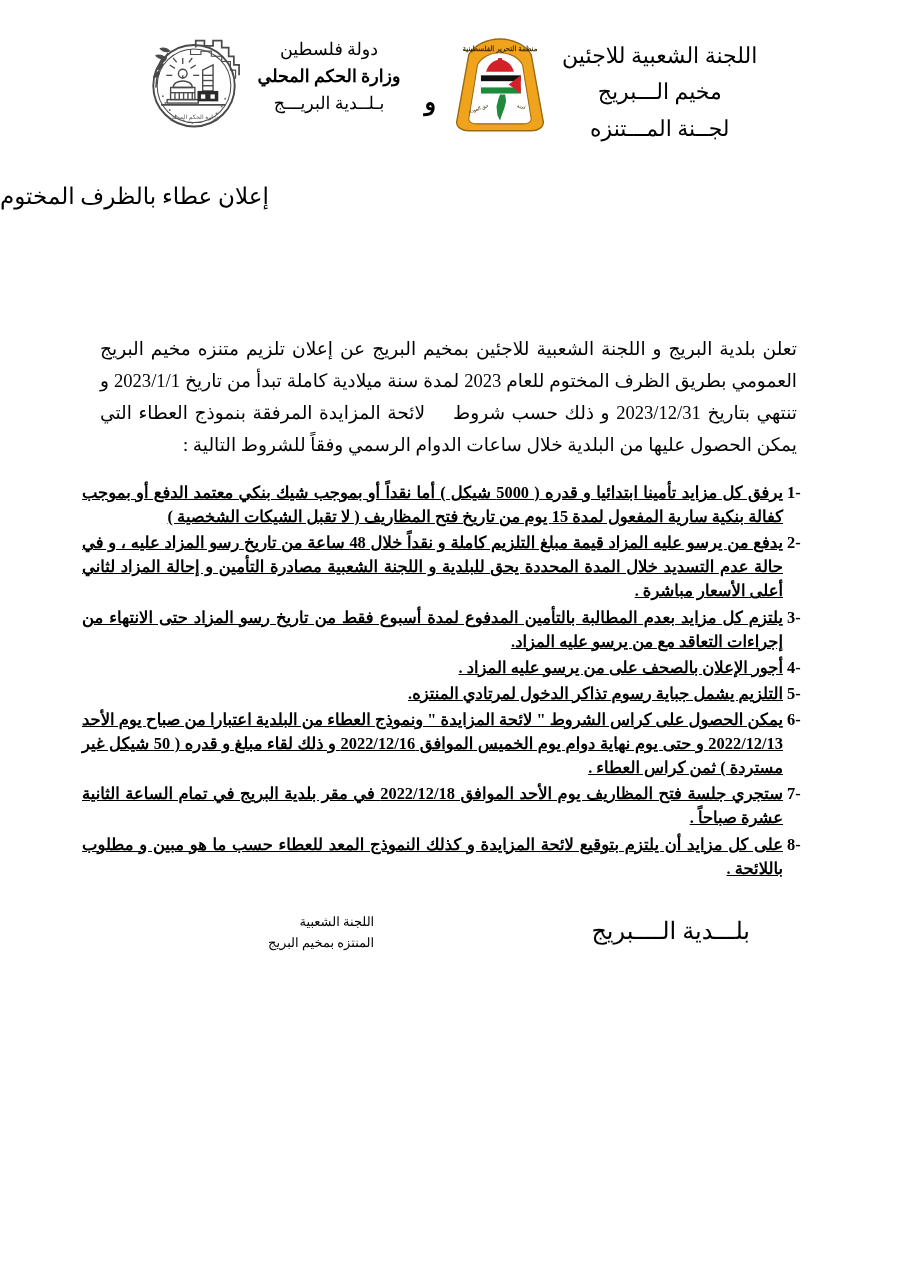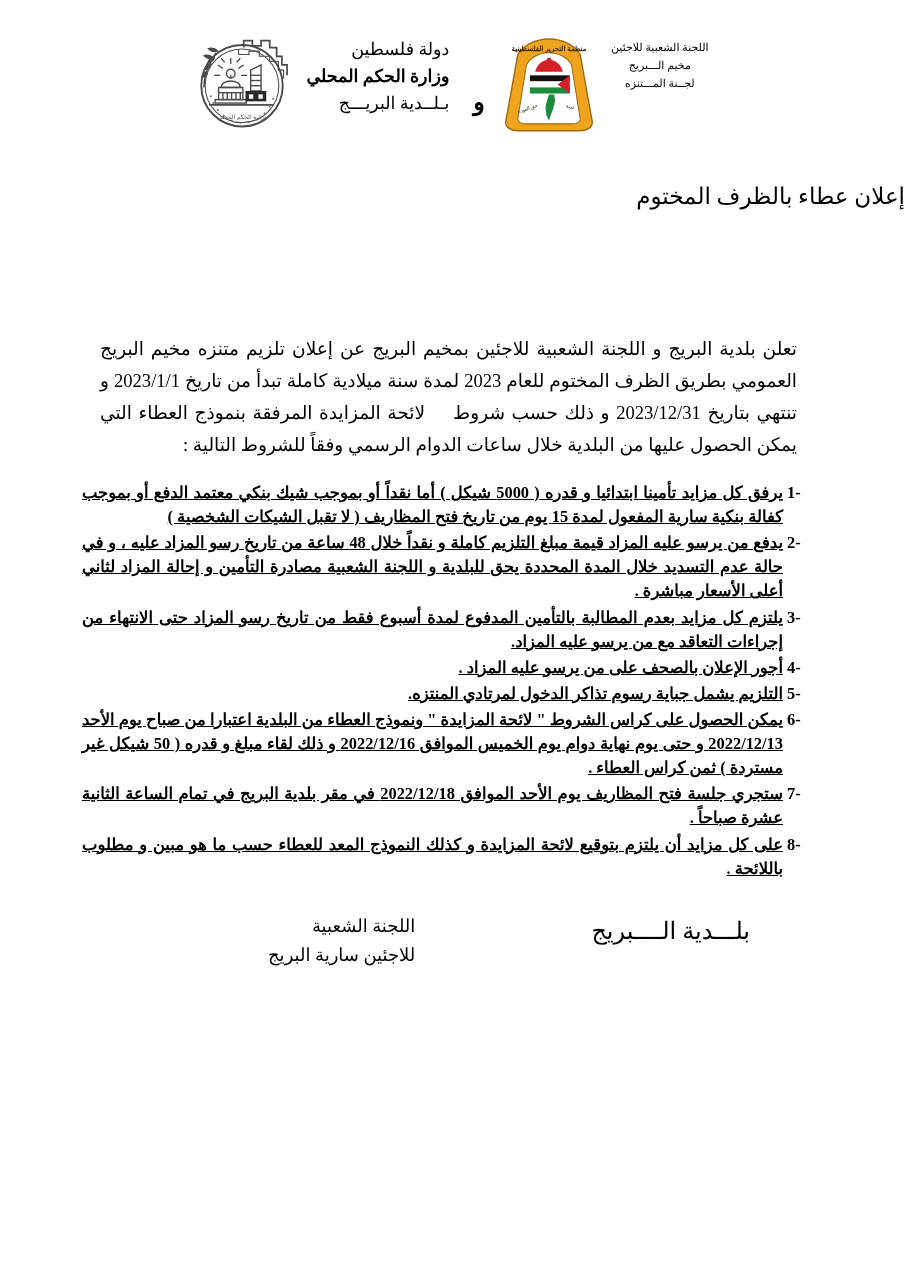--- a/index.html
+++ b/index.html
@@ -49,34 +49,35 @@
 
   .seal {
     width: 104px;
     height: 104px;
     flex: 0 0 auto;
     margin-top: 4px;
   }
   .seal svg { display: block; width: 100%; height: 100%; }
 
   .org-lines {
+    text-align: center;
     font-size: 17.5px;
     line-height: 1.55;
     font-weight: 700;
     padding: 8px 12px 0 12px;
     white-space: nowrap;
     direction: rtl;
   }
   .org-lines .l1 { font-weight: 400; }
   .org-lines .l2 { font-weight: 700; }
   .org-lines .l3 { font-weight: 400; letter-spacing: 0.5px; }
 
   .org-lines-left {
     text-align: center;
-    font-size: 11px;
+    font-size: 22px;
     line-height: 1.65;
     padding: 10px 10px 0 10px;
     white-space: nowrap;
     font-weight: 400;
     direction: rtl;
   }
 
   .conj {
     font-size: 24px;
     font-weight: 700;
@@ -85,23 +86,22 @@
     padding-top: 22px;
     direction: rtl;
   }
 
   
   .title-block {
     position: absolute;
     top: 180px;
     left: 0;
     right: 0;
-    text-align: right;
-    direction: rtl;
-    padding-left: 32px;
+    text-align: left;
+    direction: rtl;
   }
   .title-line {
     font-size: 23px;
     line-height: 1.52;
     font-weight: 400;
     letter-spacing: 0;
   }
   .title-line.t3 { font-weight: 400; }
 
   
@@ -170,21 +170,21 @@
     line-height: 1.6;
     font-weight: 400;
     letter-spacing: 0.4px;
     white-space: nowrap;
   }
   .sig-left {
     position: absolute;
     left: 268px;
     top: 0;
     text-align: right;
-    font-size: 18px;
+    font-size: 13px;
     line-height: 1.6;
     font-weight: 400;
     white-space: nowrap;
   }
 </style>
 </head>
 <body>
 
 <div class="page">
 
@@ -355,17 +355,17 @@
       <div class="cond-num">8-</div>
       <div class="cond-text">على كل مزايد أن يلتزم بتوقيع لائحة المزايدة و كذلك النموذج المعد للعطاء حسب ما هو مبين و مطلوب باللائحة .</div>
     </div>
 
   </div>
 
   <div class="signatures">
     <div class="sig-right">بلـــدية الــــبريج</div>
     <div class="sig-left">
       <div>اللجنة الشعبية</div>
-      <div>للاجئين سارية البريج</div>
+      <div>المنتزه بمخيم البريج</div>
     </div>
   </div>
 
 </div>
 
 </body></html>

